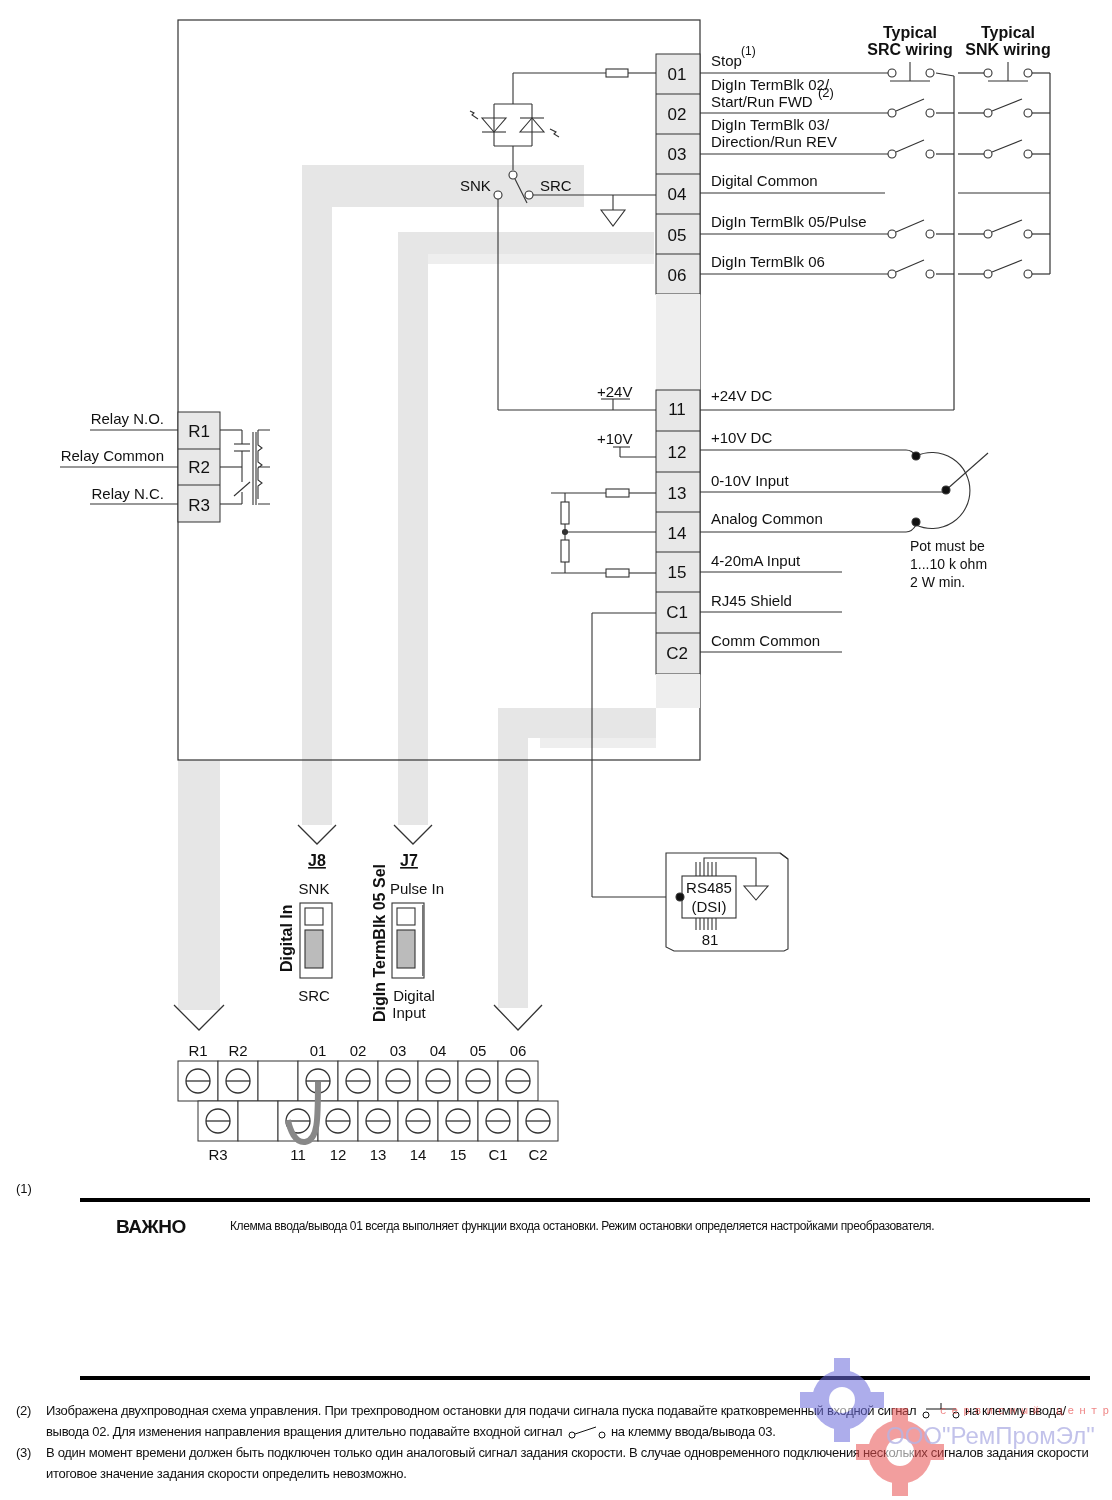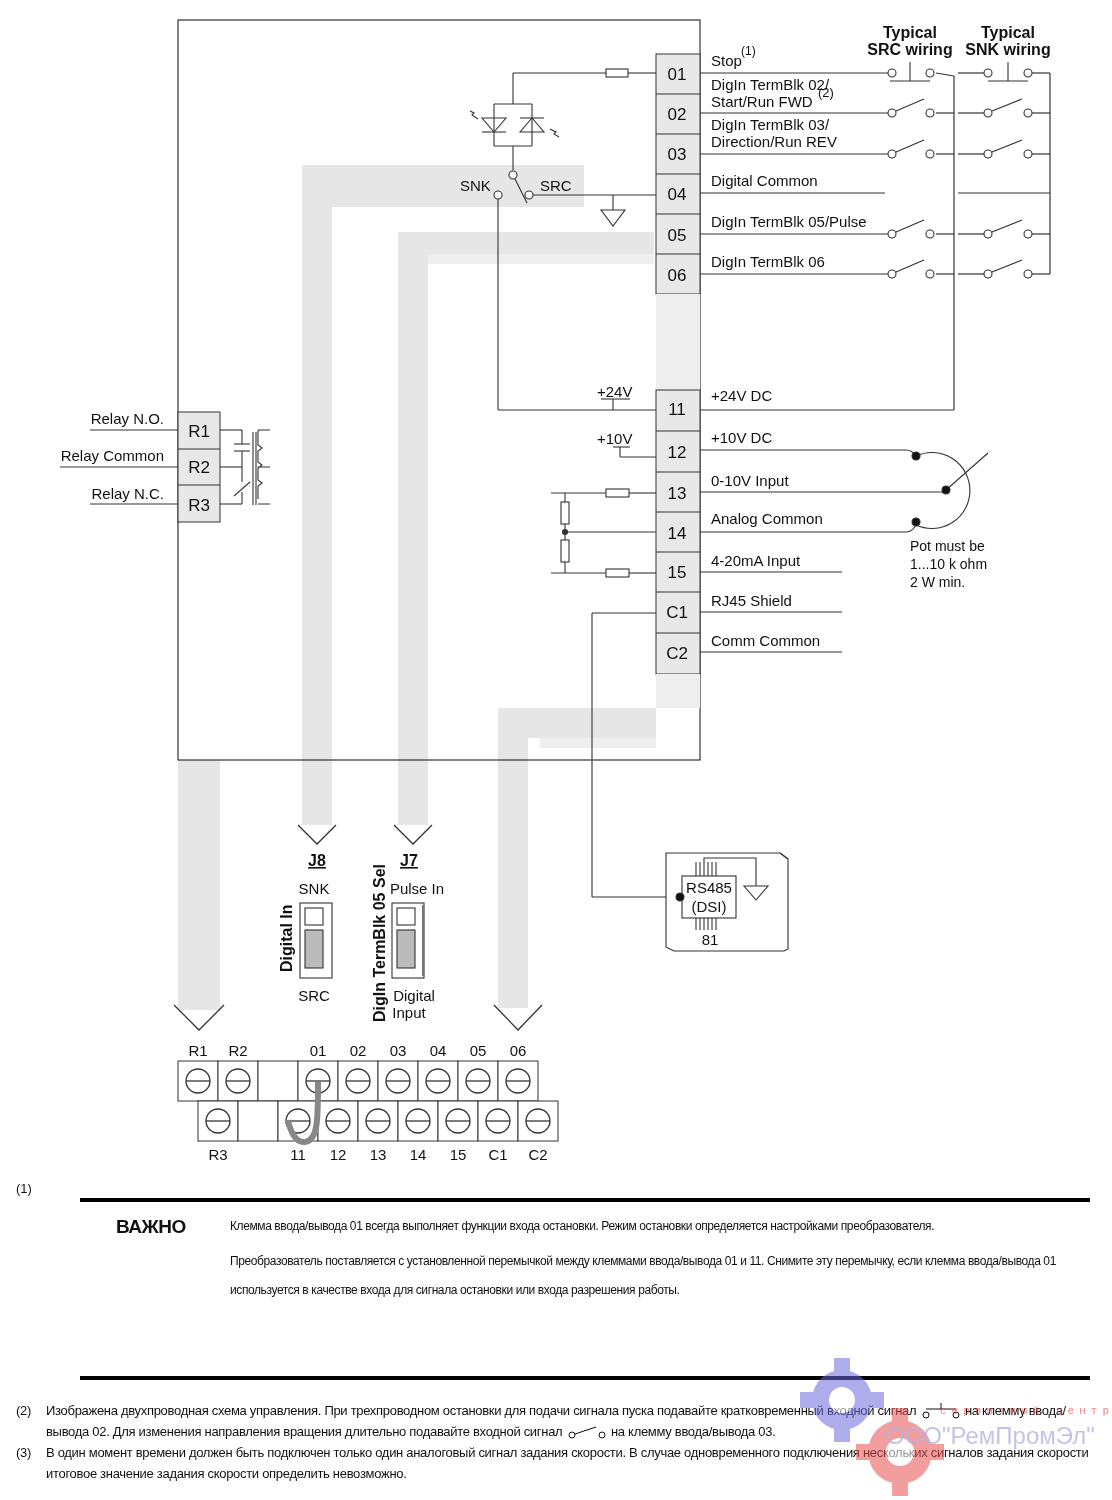--- a/index.html
+++ b/index.html
@@ -412,21 +412,20 @@
       <path d="M318,1082 C318,1120 318,1140 305,1142 C295,1143 290,1130 288,1120" fill="none" stroke="#888" stroke-width="6"></path>
     </g>
 </svg>
 
 <span class="note-num" style="left:16px;top:1181px;">(1)</span>
 
 <div class="important">
   <div class="imp-title">ВАЖНО</div>
   <div class="imp-body">
     <p>Клемма ввода/вывода 01 всегда выполняет функции входа остановки. Режим остановки определяется настройками преобразователя.</p>
-    <p>Преобразователь поставляется с установленной перемычкой между клеммами ввода/вывода 01 и 11. Снимите эту перемычку, если клемма ввода/вывода 01 используется в качестве входа для сигнала остановки или входа разрешения работы.</p>
   </div>
 </div>
 
 <div class="footnotes">
   <div class="fn">
     <span class="n">(2)</span>
     <span>
       <span>Изображена двухпроводная схема управления. При трехпроводном остановки для подачи сигнала пуска подавайте кратковременный входной сигнал</span>
       <svg width="42" height="16" viewBox="0 0 42 16" style="vertical-align:-4px">
           <circle cx="6" cy="12" r="3" fill="none" stroke="#111"></circle>

